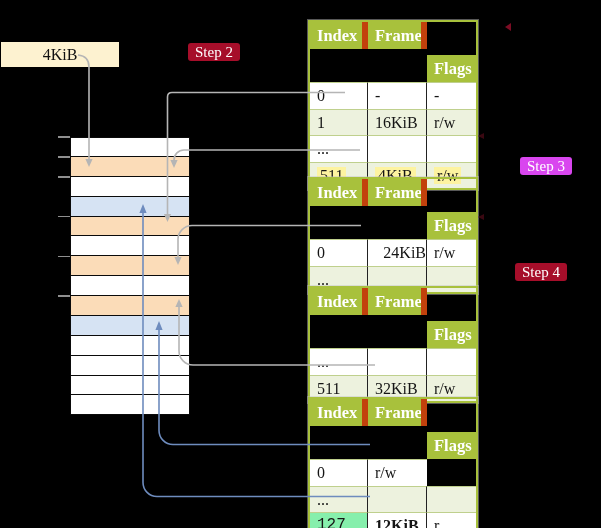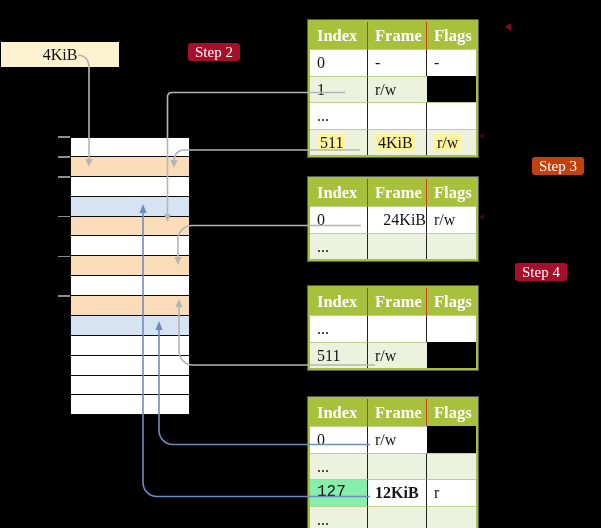--- a/index.html
+++ b/index.html
@@ -17,43 +17,43 @@
   .steplabel{position:absolute;z-index:4;color:#fff;font-size:15px;line-height:18px;
              padding:0 7px;border-radius:3px;white-space:nowrap;}
   .tail{position:absolute;width:0;height:0;z-index:4;
         border-top:4px solid transparent;border-bottom:4px solid transparent;}
   
   .ptable{position:absolute;left:308px;width:170px;box-sizing:border-box;
           border:2px solid var(--olive);box-shadow:0 0 0 1px rgba(195,195,195,.45);z-index:2;}
   .trow{display:grid;grid-template-columns:58px 59px 49px;}
   .trow.thead .cell{background:var(--olive);color:#fff;font-weight:bold;font-size:16.5px;
                     height:27px;line-height:27px;}
-  .thead .cell{border-right:1px solid #c2410c;}
-  .thead .cell:last-child{border-right:none;}
+  .thead .cell{border-right:6px solid #c2410c;}
+  .thead .cell:last-child{border-right:none;margin-top:33px;}
   .cell{box-sizing:border-box;padding-left:7px;overflow:hidden;white-space:nowrap;}
   .brow .cell{height:26.5px;line-height:25px;font-size:16px;color:#151515;
               border-right:1px solid #222;border-top:1px solid #bfd08d;}
   .brow .cell:last-child{border-right:none;}
   .brow:first-of-type .cell{border-top:none;}
   .hl{background:var(--hlyellow);padding:0 3px;}
   
   #arrows{position:absolute;left:0;top:0;z-index:5;pointer-events:none;}
   .mini{position:absolute;width:0;height:0;z-index:6;
         border-top:3.5px solid transparent;border-bottom:3.5px solid transparent;}
 </style>
 </head>
 <body>
 
 <div id="canvas" style="--olive: #a8c13c; --hlyellow: #fdf3a0;">
 
   <div id="box4kib" style="background: rgb(253, 242, 208);">4KiB</div>
 
   <div class="steplabel" id="lbl-step0" style="left: 188px; top: 43px; background: rgb(166, 14, 42);">Step 2</div>
   <div class="tail" style="left:505px;top:23px;border-right:6px solid #7c0d24;"></div>
-  <div class="steplabel" id="lbl-step3" style="left: 532px; top: 157px; background: #c2410c;">Step 3</div>
+  <div class="steplabel" id="lbl-step3" style="left: 520px; top: 157px; background: #d946ef;">Step 3</div>
   <div class="steplabel" id="lbl-step4" style="left: 515px; top: 263px; background: rgb(166, 14, 42);">Step 4</div>
 
   <div id="stack" style="left: 70px; top: 137px; width: 120px;">
       <div class="mrow" style="height: 19.89px; background: rgb(255, 255, 255);"></div>
       <div class="mrow" style="height: 19.89px; background: rgb(251, 220, 184);"></div>
       <div class="mrow" style="height: 19.89px; background: rgb(255, 255, 255);"></div>
       <div class="mrow" style="height: 19.89px; background: rgb(214, 227, 243);"></div>
       <div class="mrow" style="height: 19.89px; background: rgb(251, 220, 184);"></div>
       <div class="mrow" style="height: 19.89px; background: rgb(255, 255, 255);"></div>
       <div class="mrow" style="height: 19.89px; background: rgb(251, 220, 184);"></div>
@@ -80,20 +80,21 @@
           <div class="cell">Frame</div>
           <div class="cell">Flags</div>
         </div>
         <div class="trow brow">
           <div class="cell" style="background: rgb(255, 255, 255);">0</div>
           <div class="cell" style="background: rgb(255, 255, 255);">-</div>
           <div class="cell" style="background: rgb(255, 255, 255);">-</div>
         </div>
         <div class="trow brow">
           <div class="cell" style="background: rgb(237, 242, 222);">1</div>
+          <div class="cell" style="background: rgb(237, 242, 222);">16KiB</div>
           <div class="cell" style="background: rgb(237, 242, 222);">r/w</div>
         </div>
         <div class="trow brow">
           <div class="cell" style="background: rgb(255, 255, 255);">...</div>
           <div class="cell" style="background: rgb(255, 255, 255);"></div>
           <div class="cell" style="background: rgb(255, 255, 255);"></div>
         </div>
         <div class="trow brow">
           <div class="cell" style="background: rgb(237, 242, 222);"><span class="hl">511</span></div>
           <div class="cell" style="background: rgb(237, 242, 222);"><span class="hl">4KiB</span></div>
@@ -123,20 +124,21 @@
           <div class="cell">Frame</div>
           <div class="cell">Flags</div>
         </div>
         <div class="trow brow">
           <div class="cell" style="background: rgb(255, 255, 255);">...</div>
           <div class="cell" style="background: rgb(255, 255, 255);"></div>
           <div class="cell" style="background: rgb(255, 255, 255);"></div>
         </div>
         <div class="trow brow">
           <div class="cell" style="background: rgb(237, 242, 222);">511</div>
+          <div class="cell" style="background: rgb(237, 242, 222);">32KiB</div>
           <div class="cell" style="background: rgb(237, 242, 222);">r/w</div>
         </div>
       </div>
       <div class="ptable" style="top: 397px;">
         <div class="trow thead">
           <div class="cell">Index</div>
           <div class="cell">Frame</div>
           <div class="cell">Flags</div>
         </div>
         <div class="trow brow">

